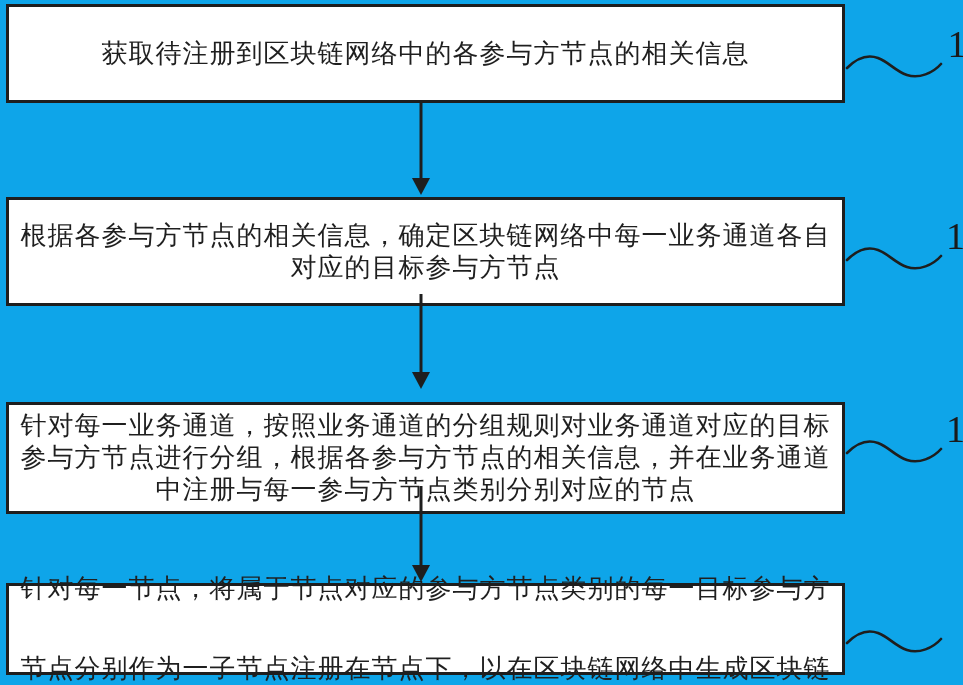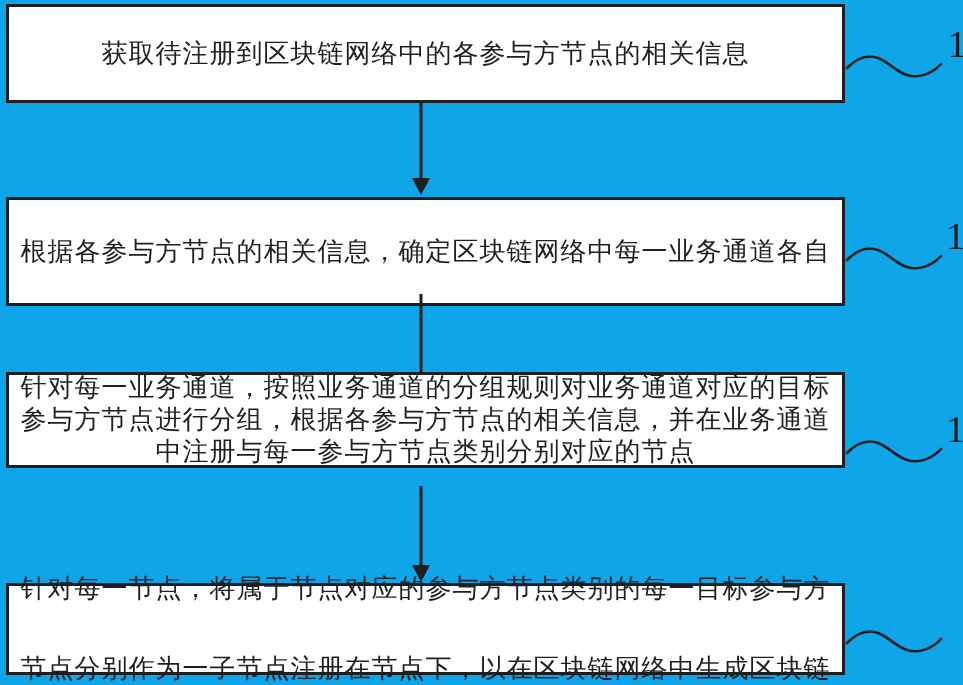--- a/index.html
+++ b/index.html
@@ -71,28 +71,29 @@
     <div class="flow-line">获取待注册到区块链网络中的各参与方节点的相关信息</div>
   </div>
 
   <svg class="arrow-svg" style="top:103px; height:93px;" viewBox="0 0 26 93">
     <line x1="13" y1="0" x2="13" y2="77" stroke="#1e1e1e" stroke-width="3"></line>
     <polygon points="4,75 22,75 13,92" fill="#1e1e1e"></polygon>
   </svg>
 
   <div class="flow-box" style="top:197px; height:109px;">
     <div class="flow-line">根据各参与方节点的相关信息，确定区块链网络中每一业务通道各自</div>
+    <div class="flow-line">对应的目标参与方节点</div>
   </div>
 
   <svg class="arrow-svg" style="top:294px; height:96px;" viewBox="0 0 26 96">
     <line x1="13" y1="0" x2="13" y2="80" stroke="#1e1e1e" stroke-width="3"></line>
     <polygon points="4,78 22,78 13,95" fill="#1e1e1e"></polygon>
   </svg>
 
-  <div class="flow-box" style="top:372px; height:96px;">
+  <div class="flow-box" style="top:402px; height:112px;">
     <div class="flow-line">针对每一业务通道，按照业务通道的分组规则对业务通道对应的目标</div>
     <div class="flow-line">参与方节点进行分组，根据各参与方节点的相关信息，并在业务通道</div>
     <div class="flow-line">中注册与每一参与方节点类别分别对应的节点</div>
   </div>
 
   <svg class="arrow-svg" style="top:486px; height:97px;" viewBox="0 0 26 97">
     <line x1="13" y1="0" x2="13" y2="81" stroke="#1e1e1e" stroke-width="3"></line>
     <polygon points="4,79 22,79 13,96" fill="#1e1e1e"></polygon>
   </svg>
 

